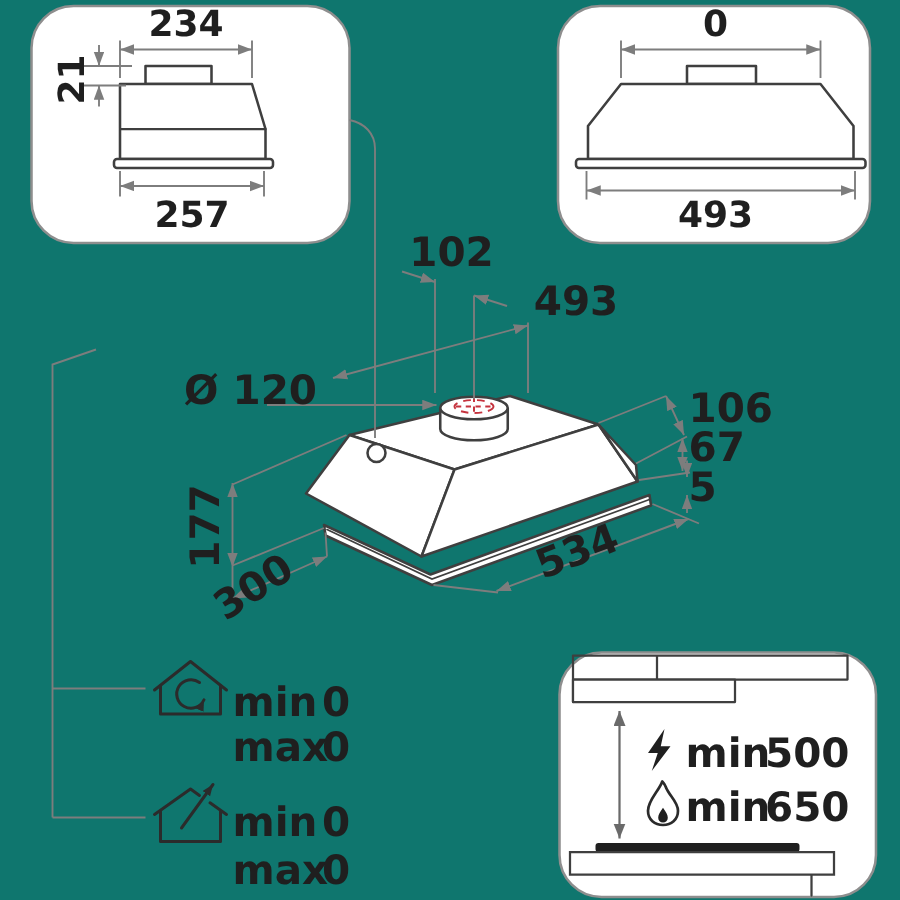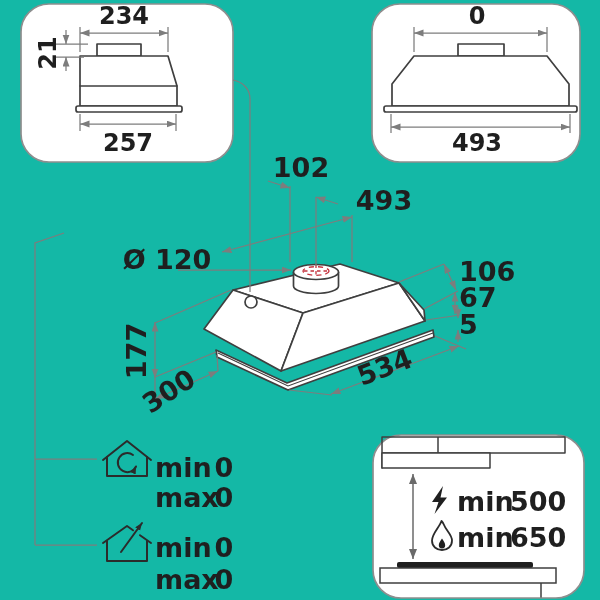--- a/index.html
+++ b/index.html
@@ -1,16 +1,16 @@
 <!DOCTYPE html>
 <html><head>
 <meta charset="utf-8">
 <style>
   html,body{margin:0;padding:0;background:#ffffff;}
-  #stage{position:relative;width:600px;height:600px;background:#14b8a6;overflow:hidden;}
+  #stage{position:relative;width:600px;height:600px;background:#0f766e;overflow:hidden;}
   svg{display:block;}
   .panel{fill:#fff;stroke:#8e8e8e;stroke-width:1.7;}
   .obj{fill:#fff;stroke:#3f3f3f;stroke-width:1.7;stroke-linejoin:round;}
   .objline{fill:none;stroke:#3f3f3f;stroke-width:1.5;stroke-linecap:round;}
   .dim{fill:none;stroke:#7d7d7d;stroke-width:1.25;}
   .icon{fill:none;stroke:#2b2b2b;stroke-width:2;stroke-linejoin:round;stroke-linecap:round;}
   .solid{fill:#1f1f1f;stroke:none;}
   .red{fill:none;stroke:#c5333e;stroke-width:1.3;}
   .txt{font-family:"DejaVu Sans","Liberation Sans",sans-serif;font-weight:700;fill:#1f1f1f;font-size:27px;}
   .txtS{font-size:24px;}

